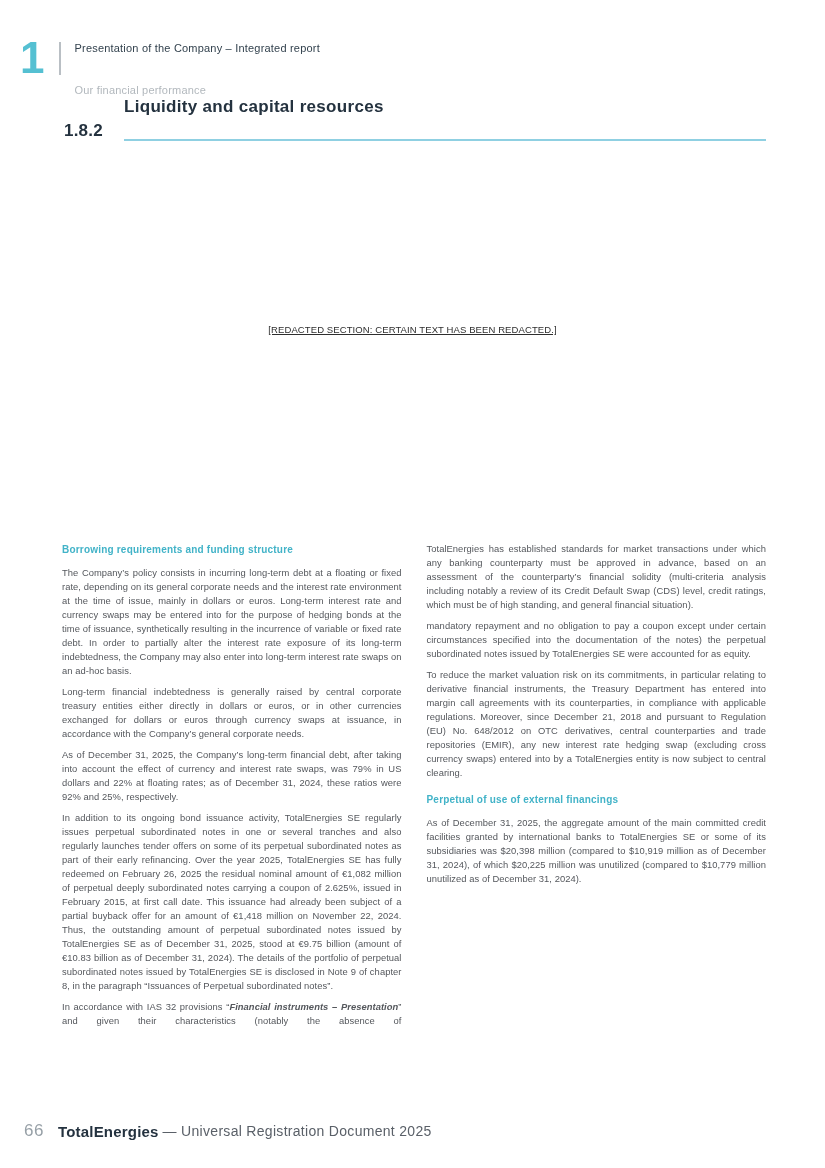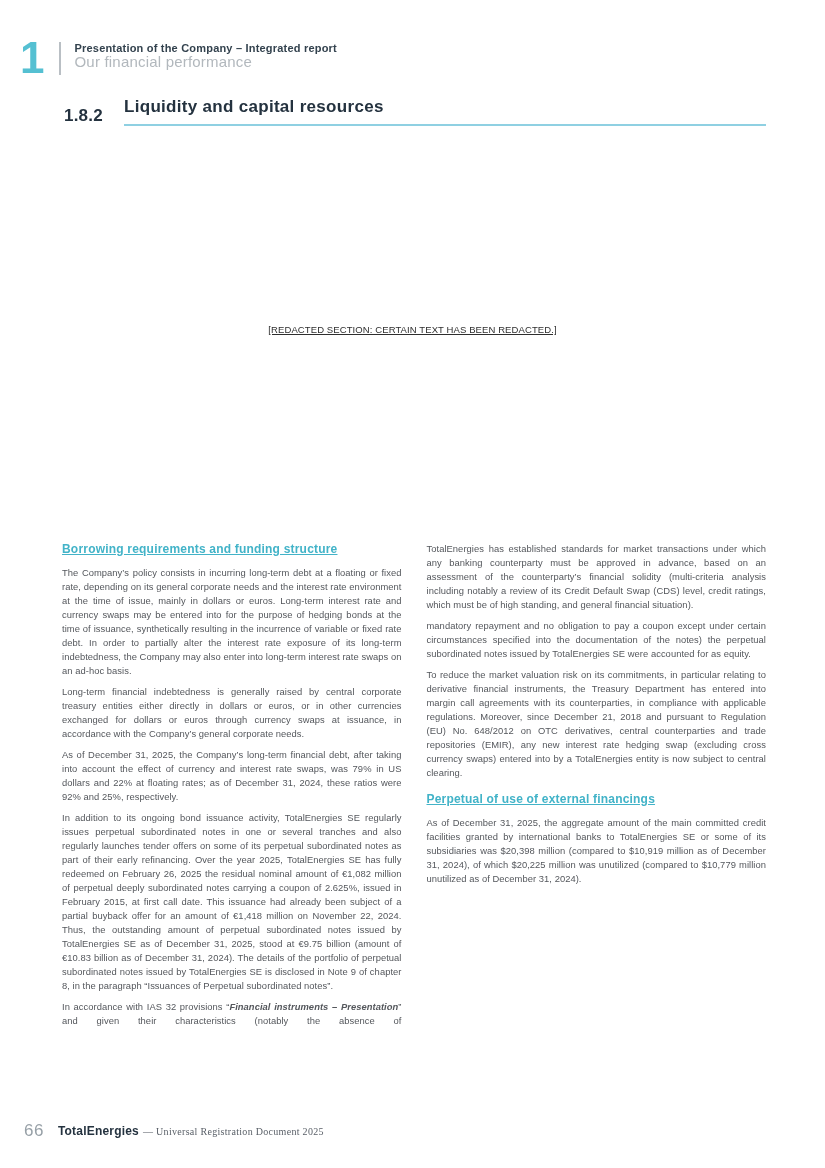--- a/index.html
+++ b/index.html
@@ -32,31 +32,32 @@
   }
   .header-vline {
     width: 2px;
     height: 33px;
     background: #b9bfc4;
     margin: 6px 13px 0 16px;
   }
   .header-text { padding-top: 6px; }
   .header-title {
     font-size: 11px;
-    font-weight: bold;
+    font-weight: normal;
     color: #33424e;
     letter-spacing: 0.2px;
     line-height: 13px;
     text-align: center;
   }
   .header-subtitle {
-    font-size: 15px;
+    font-size: 11px;
     color: #b2b8bd;
     letter-spacing: 0.2px;
     line-height: 14px;
+    margin-top: 28px;
   }
 
   
   .section-row {
     position: absolute;
     top: 97px;
     left: 64px;
     right: 59px;
     display: flex;
     align-items: flex-end;
@@ -64,21 +65,21 @@
   .sec-num {
     width: 60px;
     font-size: 17px;
     font-weight: bold;
     color: #24323f;
     letter-spacing: 0.2px;
   }
   .sec-title-wrap {
     flex: 1;
     border-bottom: 2px solid #8fd0e2;
-    padding-bottom: 7px;
+    padding-bottom: 22px;
   }
   .sec-title {
     font-size: 17px;
     font-weight: bold;
     color: #24323f;
     letter-spacing: 0.3px;
   }
 
   
   .redacted {
@@ -97,27 +98,26 @@
   .columns {
     position: absolute;
     top: 542px;
     left: 62px;
     width: 704px;
     display: flex;
     gap: 25px;
   }
   .col { flex: 1; min-width: 0; }
   .col h3 {
-    font-size: 12px;
+    font-size: 10px;
     font-weight: bold;
     color: #42b3c8;
     letter-spacing: 0.2px;
     margin-bottom: 9px;
     line-height: 15px;
-    text-decoration: underline;
   }
   .col h3.mt { margin-top: 12px; }
   .col p {
     font-size: 9.4px;
     line-height: 14px;
     color: #54575c;
     text-align: justify;
     margin-bottom: 7px;
     letter-spacing: 0.05px;
   }
@@ -132,31 +132,30 @@
     display: flex;
     align-items: center;
   }
   .page-num {
     font-size: 17px;
     color: #97a0a7;
     letter-spacing: 0.5px;
     margin-right: 14px;
   }
   .footer-brand {
-    font-size: 12px;
+    font-size: 15px;
     font-weight: bold;
     color: #24323f;
     letter-spacing: 0.2px;
     margin-right: 4px;
   }
   .footer-doc {
-    font-size: 10px;
+    font-size: 14px;
     color: #5a6068;
     letter-spacing: 0.3px;
-    font-family: Liberation Serif, serif;
   }
 </style>
 </head>
 <body>
 
 <div class="page">
 
   <div class="chapter-header">
     <div class="chapter-num">1</div>
     <div class="header-vline"></div>

